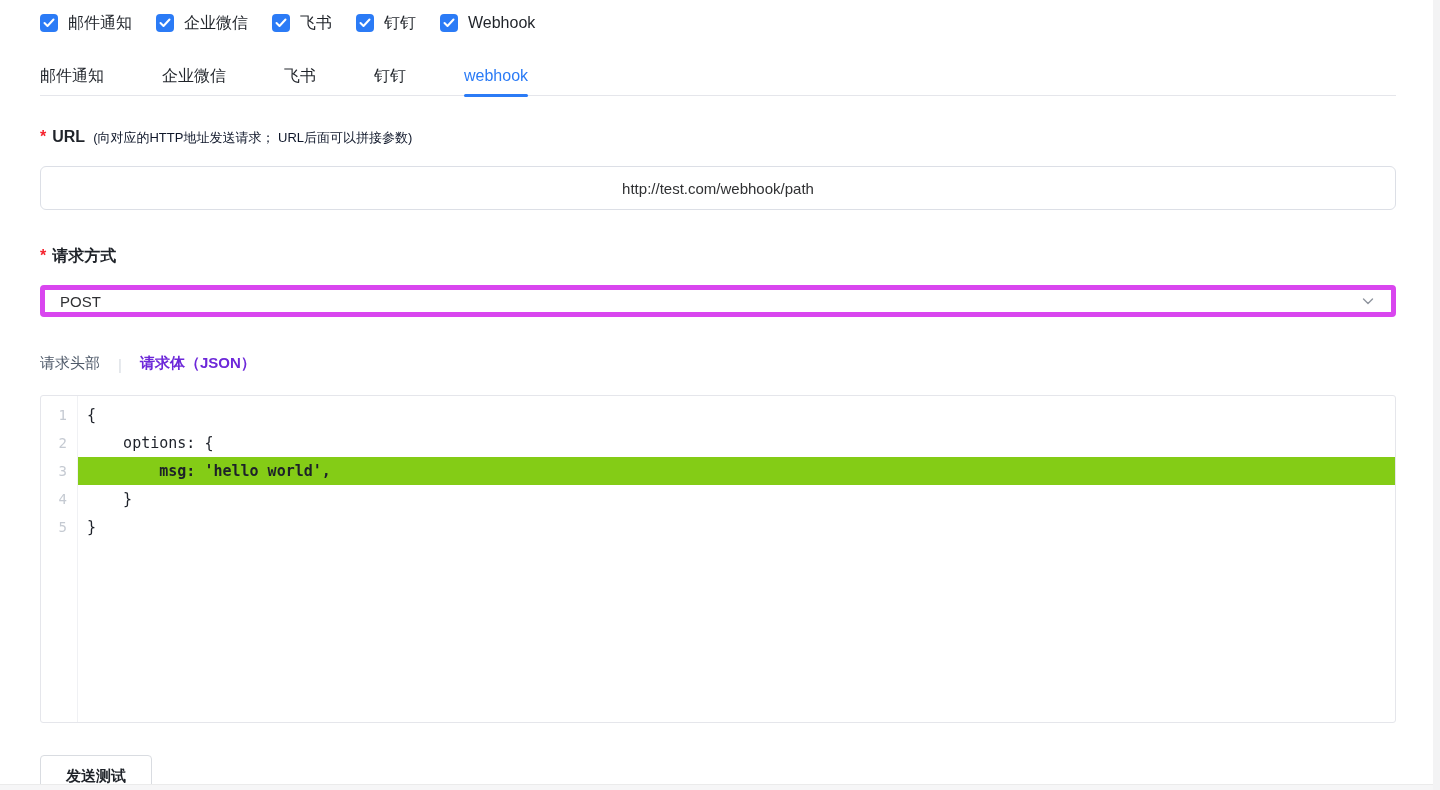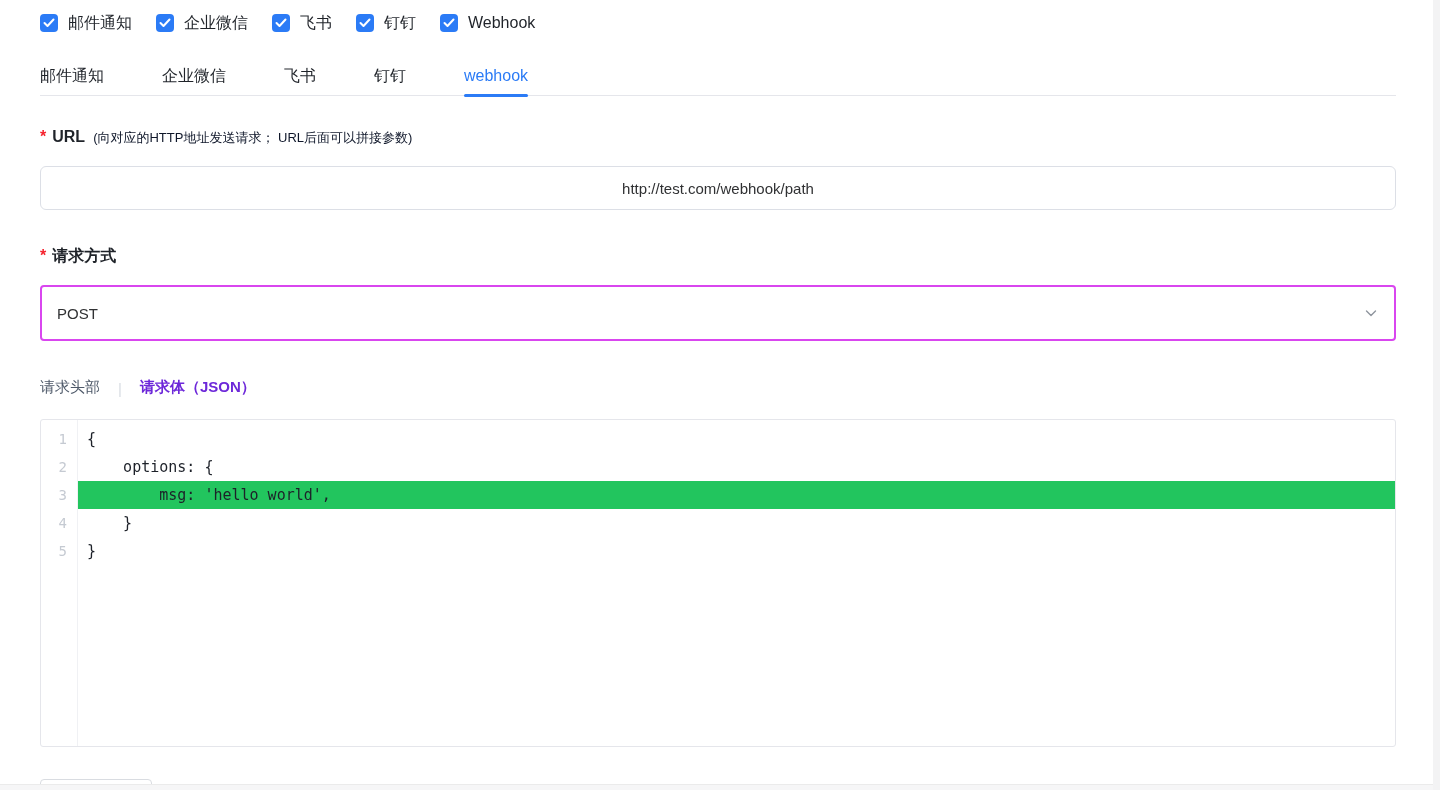--- a/index.html
+++ b/index.html
@@ -41,22 +41,22 @@
     font-size:15px; color:#303133; padding:0 15px;
     font-family:"Liberation Sans","DejaVu Sans",sans-serif;
     text-align:center;
   }
 
   
   .method-label { margin-top:36px; }
 
   
   .select {
-    margin-top:18px; height:56px; width:100%;
-    border:2px solid #d946ef; border-radius:4px; background:#fff;
+    margin-top:18px; height:32px; width:100%;
+    border:5px solid #d946ef; border-radius:4px; background:#fff;
     display:flex; align-items:center; justify-content:space-between;
     padding:0 15px; font-size:15px; color:#303133; cursor:pointer;
   }
   .select .chev { display:flex; align-items:center; }
 
   
   .subtabs { margin-top:37px; display:flex; align-items:flex-end; gap:18px; font-size:15px; }
   .subtab-inactive { color:#4e5969; cursor:pointer; }
   .subtab-divider { color:#d8dce3; }
   .subtab-active { color:#6d28d9; font-weight:bold; cursor:pointer; }
@@ -66,21 +66,21 @@
     margin-top:22px; height:328px; width:100%;
     border:1px solid #e5e6eb; border-radius:3px;
     padding-top:5px; position:relative; background:#fff;
     font-family:"DejaVu Sans Mono","Liberation Mono",monospace;
     font-size:15px; line-height:28px; overflow:hidden;
   }
   .gutter-sep { position:absolute; left:36px; top:0; bottom:0; width:1px; background:#f0f1f4; z-index:2; }
   .code-line { display:flex; height:28px; }
   .line-no { width:36px; flex:none; text-align:right; padding-right:10px; color:#c5cad2; font-size:14px; }
   .code-cell { flex:1; white-space:pre; color:#1d2129; padding-left:10px; }
-  .code-line.highlighted .code-cell { background:#22c55e; }
+  .code-line.highlighted .code-cell { background:#84cc16;font-weight:bold; }
 
   
   .send-btn {
     margin-top:32px; display:inline-block; height:42px; padding:0 25px;
     background:#fff; border:1px solid #d9dce1; border-radius:4px;
     font-size:15px; font-weight:bold; color:#1f2329; line-height:40px; cursor:pointer;
     font-family:"Liberation Sans","DejaVu Sans",sans-serif;
   }
 
   

